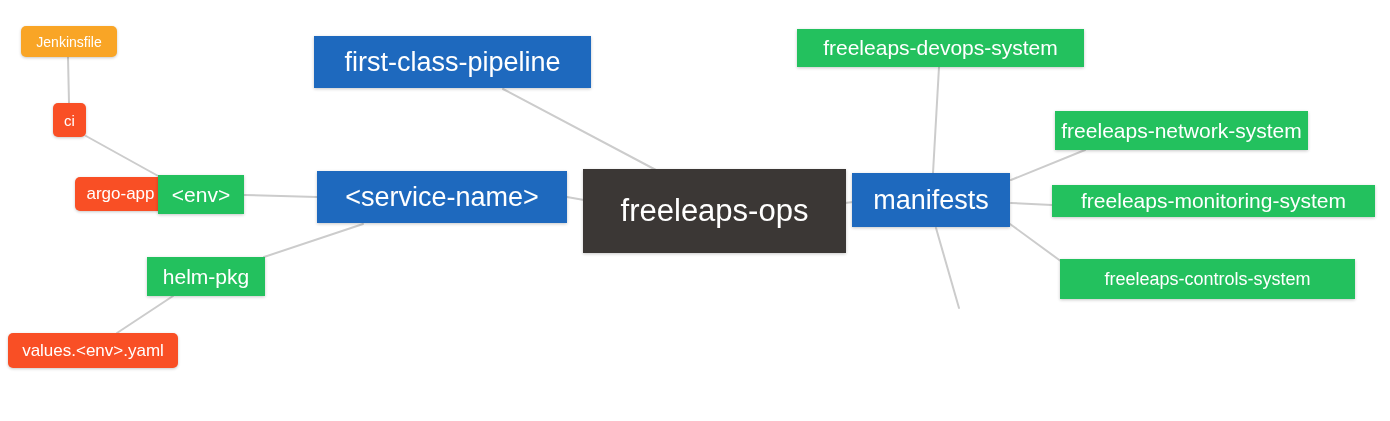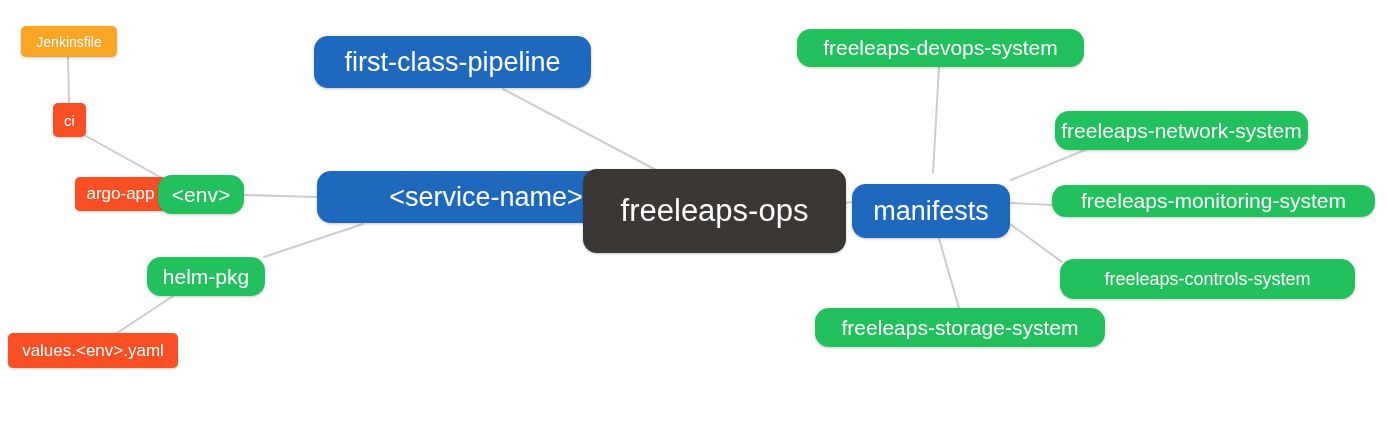--- a/index.html
+++ b/index.html
@@ -18,37 +18,37 @@
     z-index: 1;
   }
   .edge { stroke-width: 2; stroke-linecap: round; fill: none; }
   .node {
     position: absolute;
     z-index: 2;
     display: flex;
     align-items: center;
     justify-content: center;
     color: #ffffff;
-    border-radius: 14px;
+    border-radius: 0;
     box-shadow: 0 1px 3px rgba(0,0,0,0.22);
     white-space: nowrap;
     cursor: pointer;
     user-select: none;
   }
   
   [data-name="node-jenkinsfile"]          { left:21px;   top:26px;  width:96px;  height:31px; font-size:14px; border-radius:5px; }
   [data-name="node-ci"]                   { left:53px;   top:103px; width:33px;  height:34px; font-size:15px; border-radius:5px; }
   [data-name="node-argo-app"]             { left:31px;   top:177px; width:91px;  height:34px; font-size:17px; border-radius:5px;margin-left:44px; }
   [data-name="node-env"]                  { left:158px;  top:175px; width:86px;  height:39px; font-size:21px; }
   [data-name="node-helm-pkg"]             { left:147px;  top:257px; width:118px; height:39px; font-size:21px; }
   [data-name="node-values-env-yaml"]      { left:8px;    top:333px; width:170px; height:35px; font-size:17px; border-radius:5px; }
   [data-name="node-first-class-pipeline"] { left:314px;  top:36px;  width:277px; height:52px; font-size:27px; }
   [data-name="node-service-name"]         { left:317px;  top:171px; width:250px; height:52px; font-size:27px; }
   [data-name="node-freeleaps-ops"]        { left:583px;  top:169px; width:263px; height:84px; font-size:31px; }
-  [data-name="node-manifests"]            { left:852px;  top:184px; width:158px; height:54px; font-size:27px; }
+  [data-name="node-manifests"]            { left:852px;  top:173px; width:158px; height:54px; font-size:27px; }
   [data-name="node-devops-system"]        { left:797px;  top:29px;  width:287px; height:38px; font-size:21px; }
   [data-name="node-network-system"]       { left:1055px; top:111px; width:253px; height:39px; font-size:21px; }
   [data-name="node-monitoring-system"]    { left:1052px; top:185px; width:323px; height:32px; font-size:21px; }
   [data-name="node-controls-system"]      { left:1060px; top:259px; width:295px; height:40px; font-size:18px; }
   [data-name="node-storage-system"]       { left:815px;  top:308px; width:290px; height:39px; font-size:21px; }
 </style>
 </head>
 <body>
 
 <div class="canvas" data-name="mindmap-canvas">
@@ -70,22 +70,21 @@
     <line class="edge" data-name="connector-manifests-storage" x1="936" y1="228" x2="959" y2="308" stroke="#CCCCCC"></line>
   </svg>
 
   <div class="node" data-name="node-jenkinsfile" style="background: rgb(249, 165, 38);">Jenkinsfile</div>
   <div class="node" data-name="node-ci" style="background: rgb(249, 79, 37);">ci</div>
   <div class="node" data-name="node-argo-app" style="background: rgb(249, 79, 37);">argo-app</div>
   <div class="node" data-name="node-env" style="background: rgb(35, 193, 94);">&lt;env&gt;</div>
   <div class="node" data-name="node-helm-pkg" style="background: rgb(35, 193, 94);">helm-pkg</div>
   <div class="node" data-name="node-values-env-yaml" style="background: rgb(249, 79, 37);">values.&lt;env&gt;.yaml</div>
   <div class="node" data-name="node-first-class-pipeline" style="background: rgb(30, 105, 190);">first-class-pipeline</div>
-  <div class="node" data-name="node-service-name" style="background: rgb(30, 105, 190); padding-left: 44px;">&lt;service-name&gt;</div>
+  <div class="node" data-name="node-service-name" style="background: rgb(30, 105, 190);">&lt;service-name&gt;</div>
   <div class="node" data-name="node-freeleaps-ops" style="background: rgb(59, 55, 53);">freeleaps-ops</div>
   <div class="node" data-name="node-manifests" style="background: rgb(30, 105, 190);">manifests</div>
   <div class="node" data-name="node-devops-system" style="background: rgb(35, 193, 94);">freeleaps-devops-system</div>
   <div class="node" data-name="node-network-system" style="background: rgb(35, 193, 94);">freeleaps-network-system</div>
   <div class="node" data-name="node-monitoring-system" style="background: rgb(35, 193, 94);">freeleaps-monitoring-system</div>
   <div class="node" data-name="node-controls-system" style="background: rgb(35, 193, 94);">freeleaps-controls-system</div>
-  <div class="node" data-name="node-storage-system" style="background: rgb(35, 193, 94);">freeleaps-storage-system</div>
 
 </div>
 
 </body></html>

